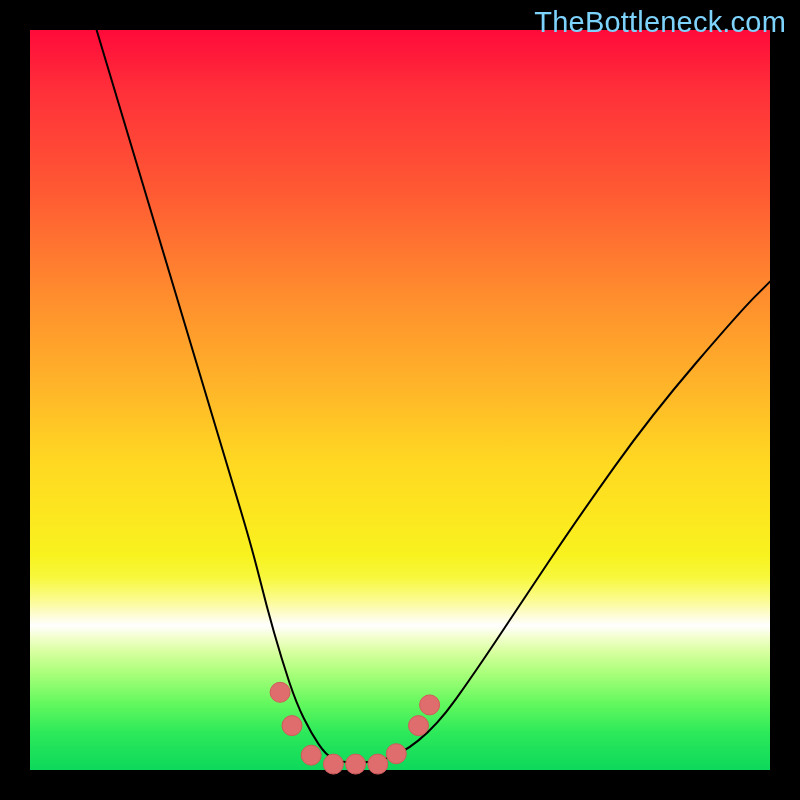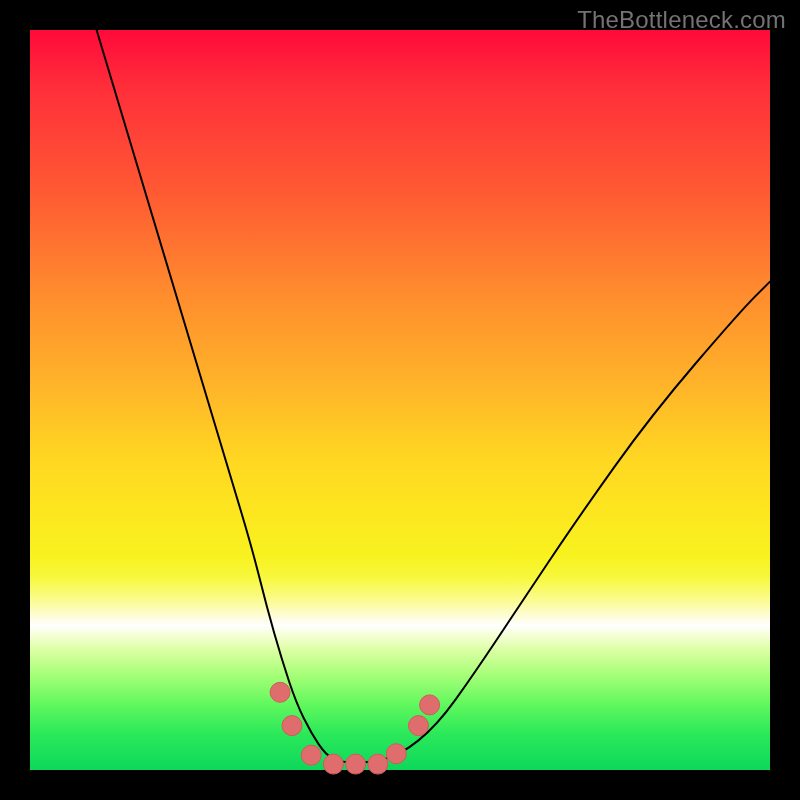--- a/index.html
+++ b/index.html
@@ -45,22 +45,22 @@
       #63f85e 91%,
       #2ce95a 95%,
       #0dd85b 100%
     );
   }
   .watermark {
     position: absolute;
     top: 6px;
     right: 14px;
     font-family: Arial, Helvetica, sans-serif;
-    font-size: 24px;
-    color: #737373;
+    font-size: 29px;
+    color: #7dd3fc;
     letter-spacing: 0.2px;
     user-select: none;
   }
   svg.curve {
     position: absolute;
     left: 0;
     top: 0;
     width: 740px;
     height: 740px;
     overflow: visible;

